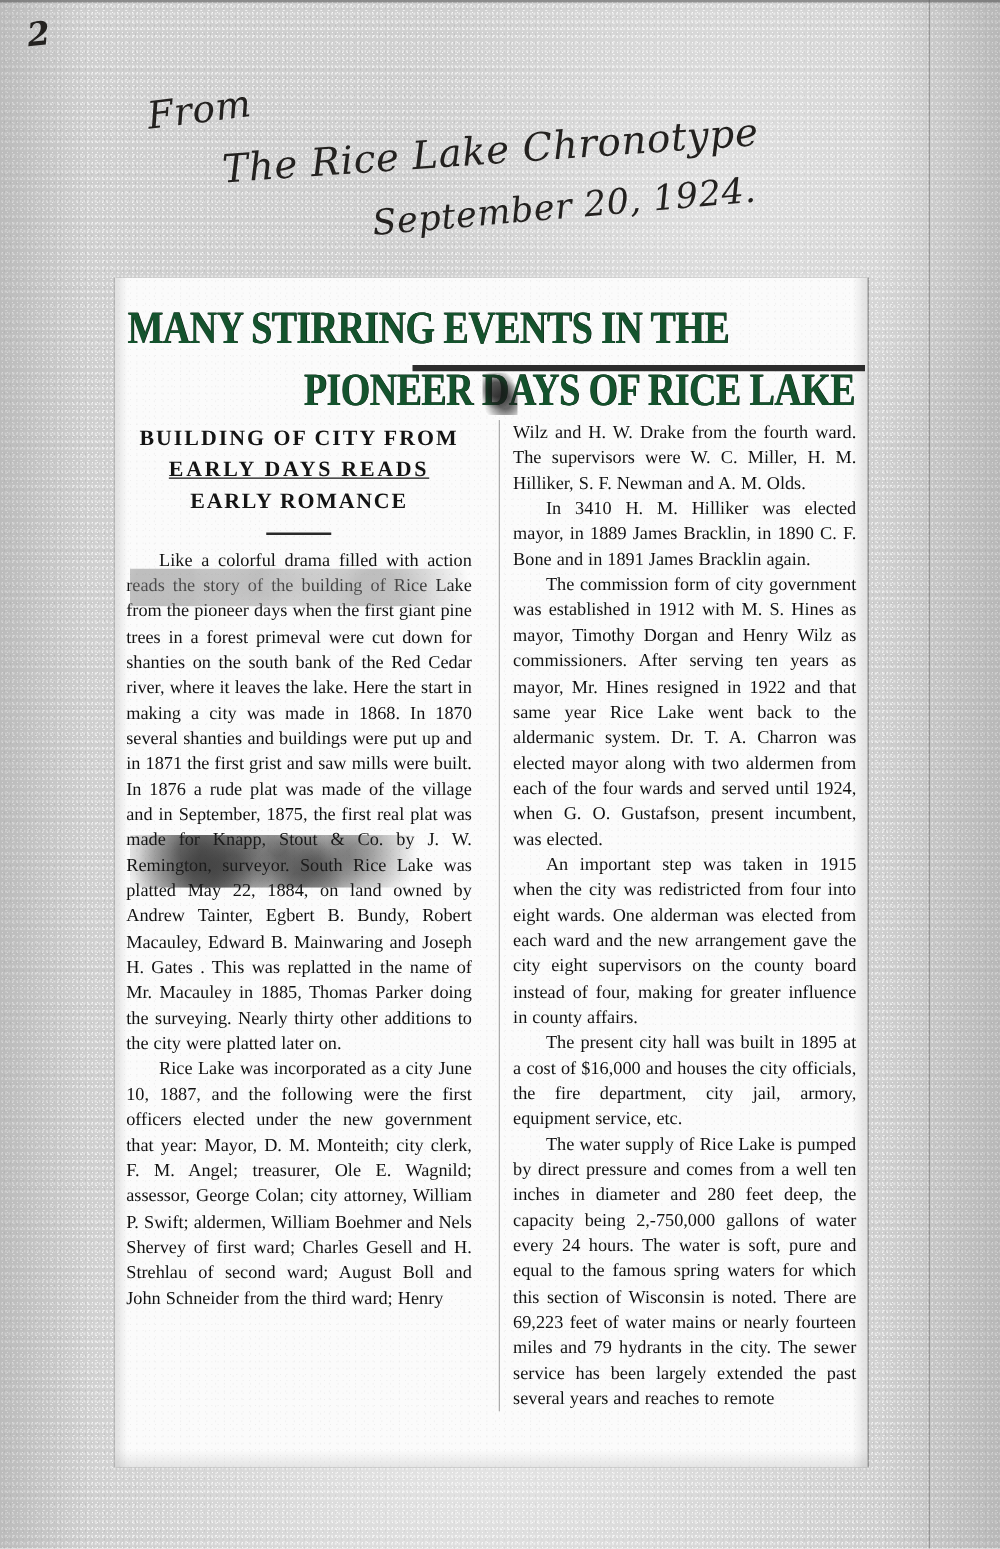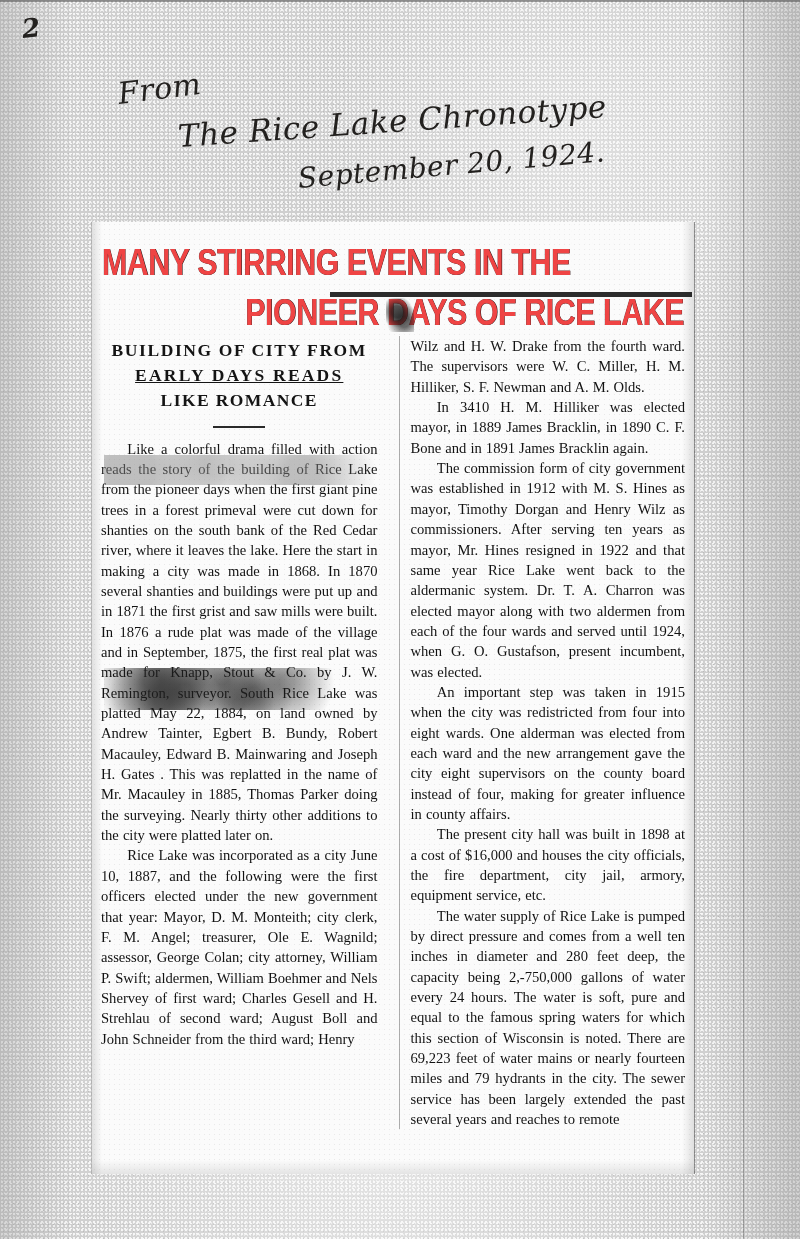--- a/index.html
+++ b/index.html
@@ -117,23 +117,23 @@
     background:
       linear-gradient(90deg, rgba(160,160,160,.30) 0px, rgba(160,160,160,0) 10px),
       linear-gradient(270deg, rgba(150,150,150,.28) 0px, rgba(150,150,150,0) 12px),
       linear-gradient(0deg, rgba(160,160,160,.25) 0px, rgba(160,160,160,0) 14px);
   }
 
   
   .headline {
     position: relative;
     z-index: 2;
-    font-family: Liberation Sans, sans-serif;
+    font-family: Liberation Serif, serif;
     font-weight: 700;
-    color: #ef4444;
+    color: #14532d;
     letter-spacing: -0.5px;
     line-height: .92;
     padding: 0 10px;
     margin-top: 24px;
   }
   .headline-line {
     font-size: 37px;
     transform: scaleX(.82);
     transform-origin: left top;
     white-space: nowrap;
@@ -264,36 +264,36 @@
       <div class="headline-line headline-line-1">MANY STIRRING EVENTS IN THE</div>
       <div class="headline-line headline-line-2">PIONEER DAYS OF RICE LAKE</div>
     </div>
 
     <div class="columns">
 
       <div class="col col-left">
         <div class="subhead">
           <span class="subhead-line subhead-line-1">BUILDING OF CITY FROM</span>
           <span class="subhead-line subhead-line-2">EARLY DAYS READS</span>
-          <span class="subhead-line subhead-line-3">LIKE ROMANCE</span>
+          <span class="subhead-line subhead-line-3">EARLY ROMANCE</span>
         </div>
         <div class="divider-rule"></div>
         <div class="body-text">
           <p>Like a colorful drama filled with action reads the story of the building of Rice Lake from the pioneer days when the first giant pine trees in a forest primeval were cut down for shanties on the south bank of the Red Cedar river, where it leaves the lake. Here the start in making a city was made in 1868. In 1870 several shanties and buildings were put up and in 1871 the first grist and saw mills were built. In 1876 a rude plat was made of the village and in September, 1875, the first real plat was made for Knapp, Stout &amp; Co. by J. W. Remington, surveyor. South Rice Lake was platted May 22, 1884, on land owned by Andrew Tainter, Egbert B. Bundy, Robert Macauley, Edward B. Mainwaring and Joseph H. Gates . This was replatted in the name of Mr. Macauley in 1885, Thomas Parker doing the surveying. Nearly thirty other additions to the city were platted later on.</p>
           <p>Rice Lake was incorporated as a city June 10, 1887, and the following were the first officers elected under the new government that year: Mayor, D. M. Monteith; city clerk, F. M. Angel; treasurer, Ole E. Wagnild; assessor, George Colan; city attorney, William P. Swift; aldermen, William Boehmer and Nels Shervey of first ward; Charles Gesell and H. Strehlau of second ward; August Boll and John Schneider from the third ward; Henry</p>
         </div>
       </div>
 
       <div class="col col-right">
         <div class="body-text">
           <p class="no-indent">Wilz and H. W. Drake from the fourth ward. The supervisors were W. C. Miller, H. M. Hilliker, S. F. Newman and A. M. Olds.</p>
           <p>In 3410 H. M. Hilliker was elected mayor, in 1889 James Bracklin, in 1890 C. F. Bone and in 1891 James Bracklin again.</p>
           <p>The commission form of city government was established in 1912 with M. S. Hines as mayor, Timothy Dorgan and Henry Wilz as commissioners. After serving ten years as mayor, Mr. Hines resigned in 1922 and that same year Rice Lake went back to the aldermanic system. Dr. T. A. Charron was elected mayor along with two aldermen from each of the four wards and served until 1924, when G. O. Gustafson, present incumbent, was elected.</p>
           <p>An important step was taken in 1915 when the city was redistricted from four into eight wards. One alderman was elected from each ward and the new arrangement gave the city eight supervisors on the county board instead of four, making for greater influence in county affairs.</p>
-          <p>The present city hall was built in 1898 at a cost of $16,000 and houses the city officials, the fire department, city jail, armory, equipment service, etc.</p>
+          <p>The present city hall was built in 1895 at a cost of $16,000 and houses the city officials, the fire department, city jail, armory, equipment service, etc.</p>
           <p>The water supply of Rice Lake is pumped by direct pressure and comes from a well ten inches in diameter and 280 feet deep, the capacity being 2,-750,000 gallons of water every 24 hours. The water is soft, pure and equal to the famous spring waters for which this section of Wisconsin is noted. There are 69,223 feet of water mains or nearly fourteen miles and 79 hydrants in the city. The sewer service has been largely extended the past several years and reaches to remote</p>
         </div>
       </div>
 
     </div>
   </div>
 
   <div class="headline-rule"></div>
   <div class="headline-smudge"></div>
   <div class="speck-band speck-1"></div>

